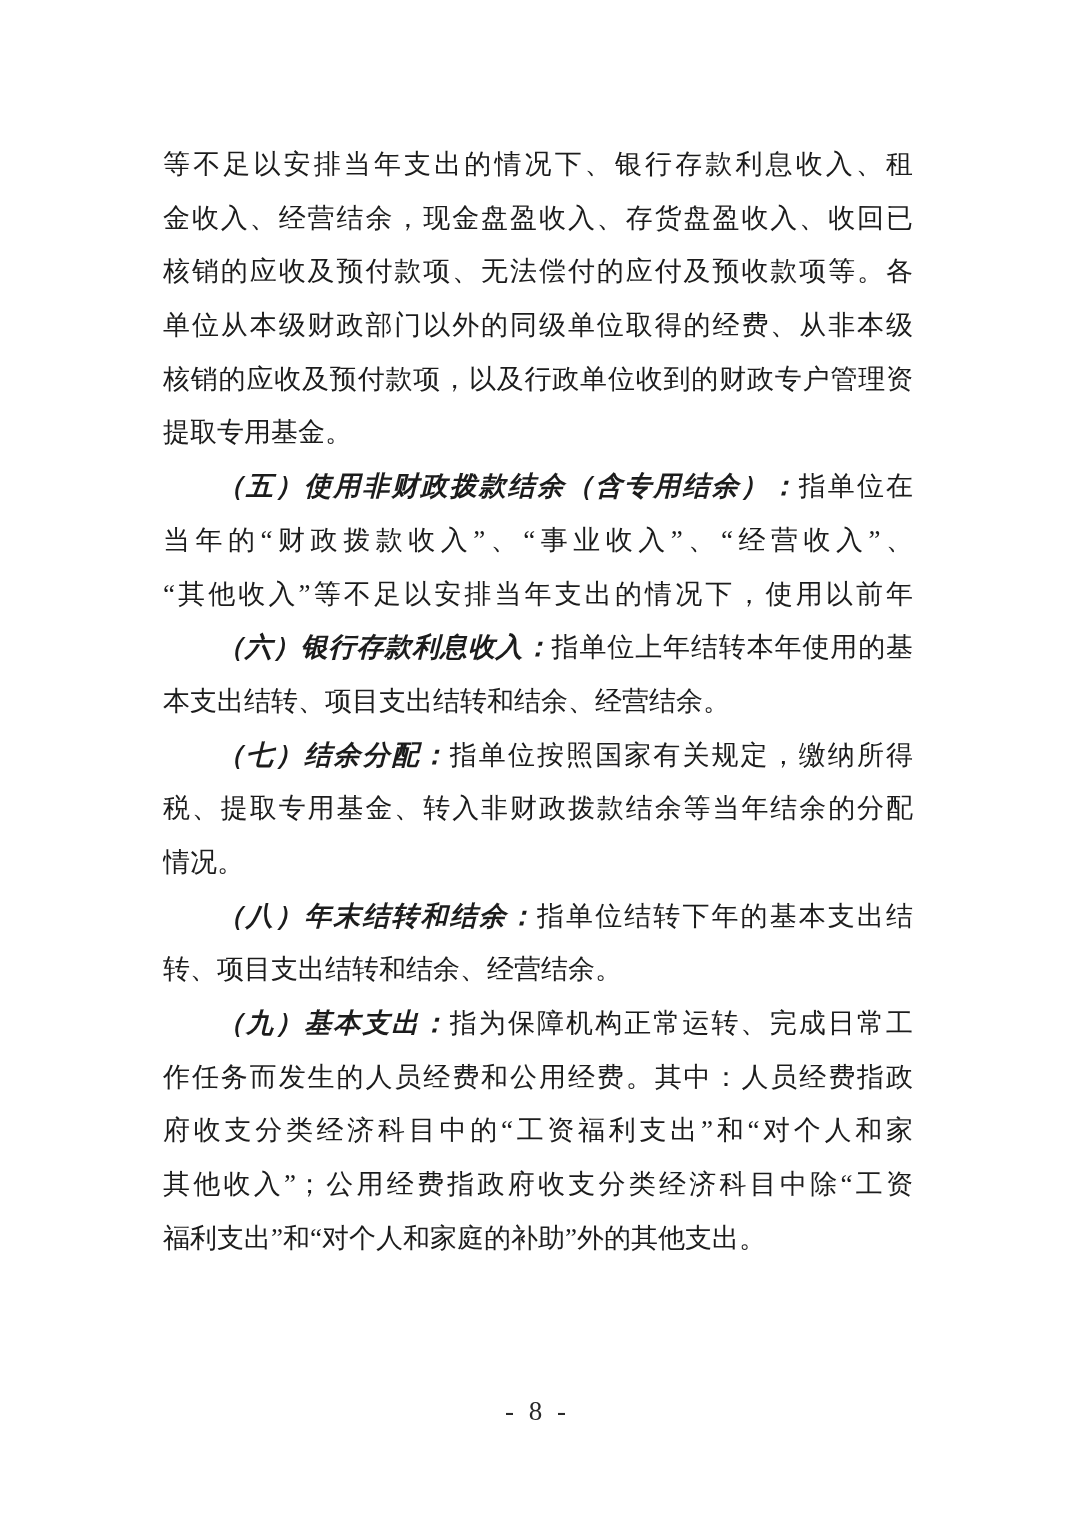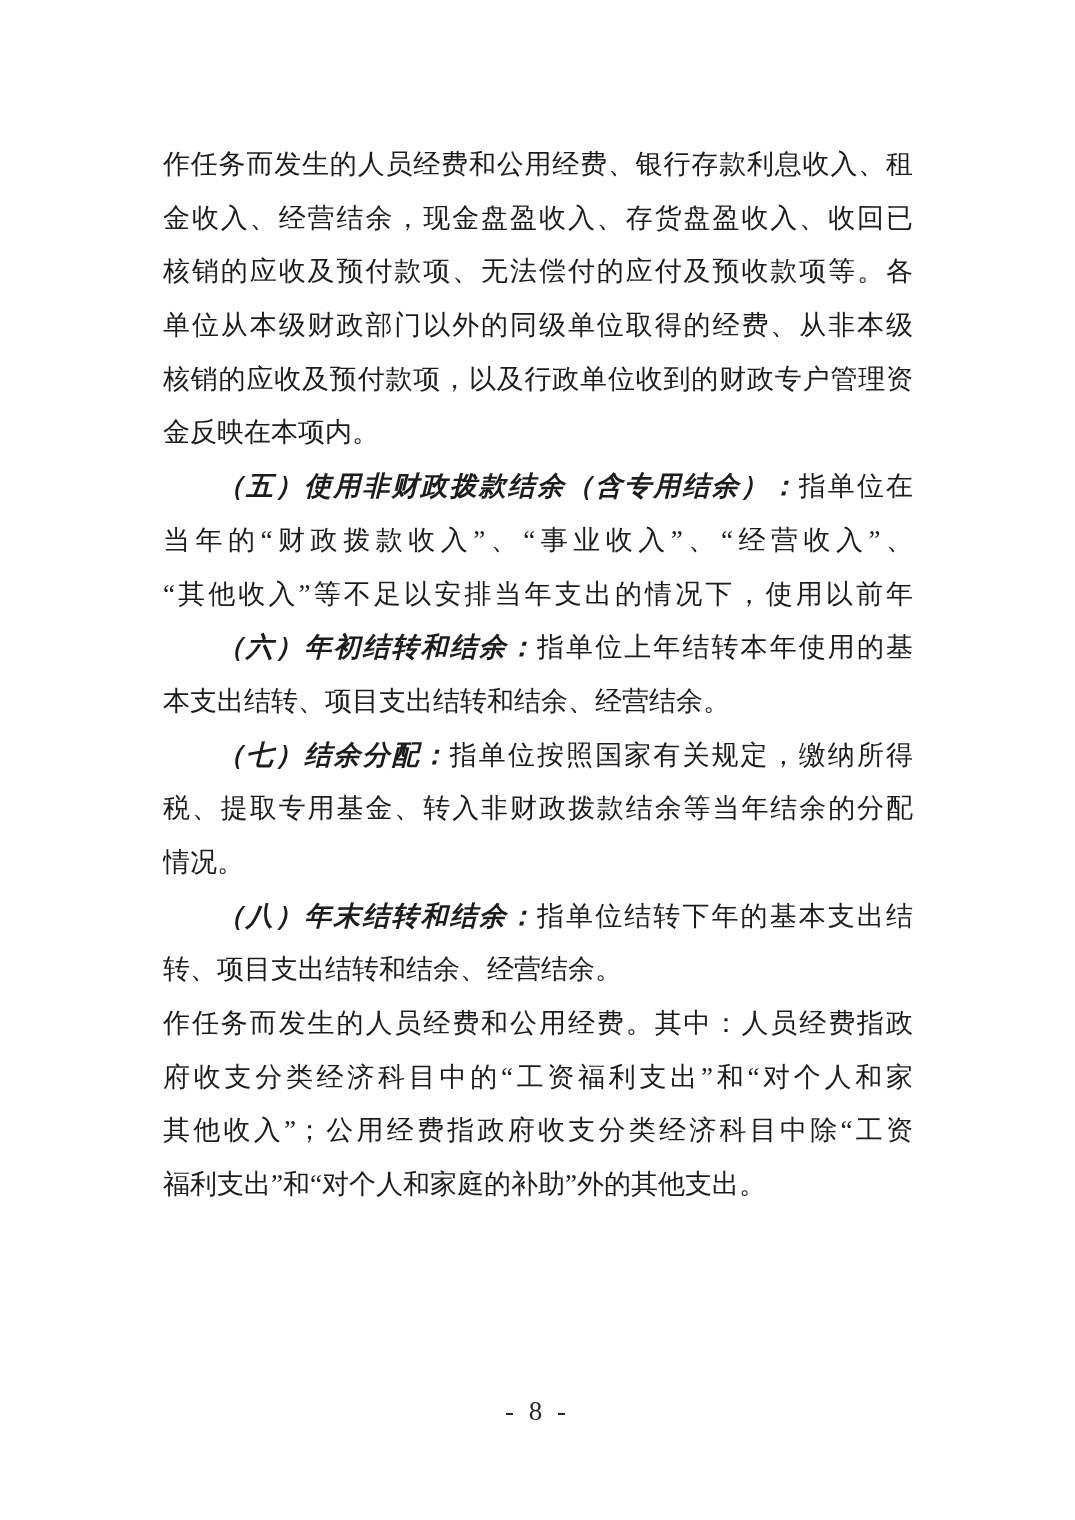--- a/index.html
+++ b/index.html
@@ -49,35 +49,36 @@
     font-size: 27px;
     color: #2a2a2a;
     letter-spacing: 4px;
   }
 </style>
 </head>
 <body>
 
 <div class="page">
   <div class="text-block">
-      <div class="text-line">作任务而发生的人员经费和公用经费、银行存款利息收入、租</div>
+      <div class="text-line">等不足以安排当年支出的情况下、银行存款利息收入、租</div>
       <div class="text-line">金收入、经营结余，现金盘盈收入、存货盘盈收入、收回已</div>
       <div class="text-line">核销的应收及预付款项、无法偿付的应付及预收款项等。各</div>
       <div class="text-line">单位从本级财政部门以外的同级单位取得的经费、从非本级</div>
       <div class="text-line">核销的应收及预付款项，以及行政单位收到的财政专户管理资</div>
-      <div class="text-line para-last">金反映在本项内。</div>
+      <div class="text-line para-last">提取专用基金。</div>
       <div class="text-line indent"><b>（五）使用非财政拨款结余（含专用结余）：</b>指单位在</div>
       <div class="text-line">当年的“财政拨款收入”、“事业收入”、“经营收入”、</div>
       <div class="text-line">“其他收入”等不足以安排当年支出的情况下，使用以前年</div>
-      <div class="text-line indent"><b>（六）年初结转和结余：</b>指单位上年结转本年使用的基</div>
+      <div class="text-line indent"><b>（六）银行存款利息收入：</b>指单位上年结转本年使用的基</div>
       <div class="text-line para-last">本支出结转、项目支出结转和结余、经营结余。</div>
       <div class="text-line indent"><b>（七）结余分配：</b>指单位按照国家有关规定，缴纳所得</div>
       <div class="text-line">税、提取专用基金、转入非财政拨款结余等当年结余的分配</div>
       <div class="text-line para-last">情况。</div>
       <div class="text-line indent"><b>（八）年末结转和结余：</b>指单位结转下年的基本支出结</div>
       <div class="text-line para-last">转、项目支出结转和结余、经营结余。</div>
+      <div class="text-line indent"><b>（九）基本支出：</b>指为保障机构正常运转、完成日常工</div>
       <div class="text-line">作任务而发生的人员经费和公用经费。其中：人员经费指政</div>
       <div class="text-line">府收支分类经济科目中的“工资福利支出”和“对个人和家</div>
       <div class="text-line">其他收入”；公用经费指政府收支分类经济科目中除“工资</div>
       <div class="text-line para-last">福利支出”和“对个人和家庭的补助”外的其他支出。</div>
     </div>
   <div class="page-number">- 8 -</div>
 </div>
 
 </body></html>

